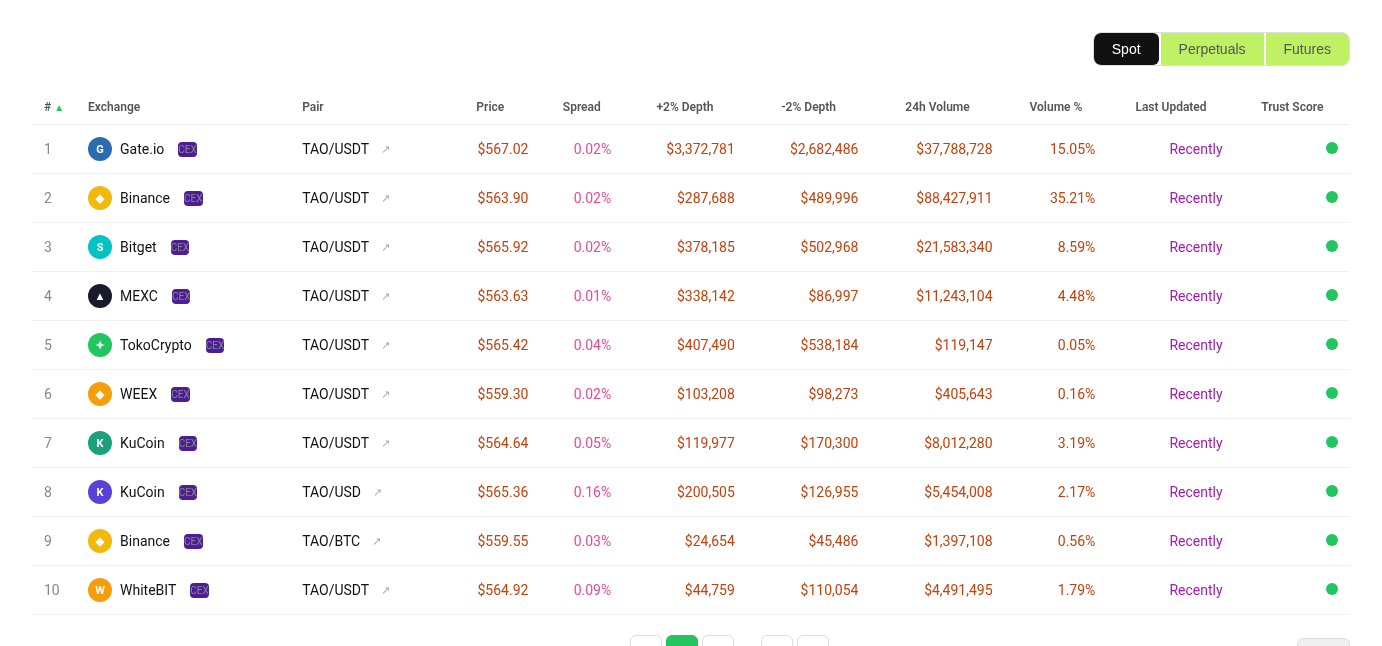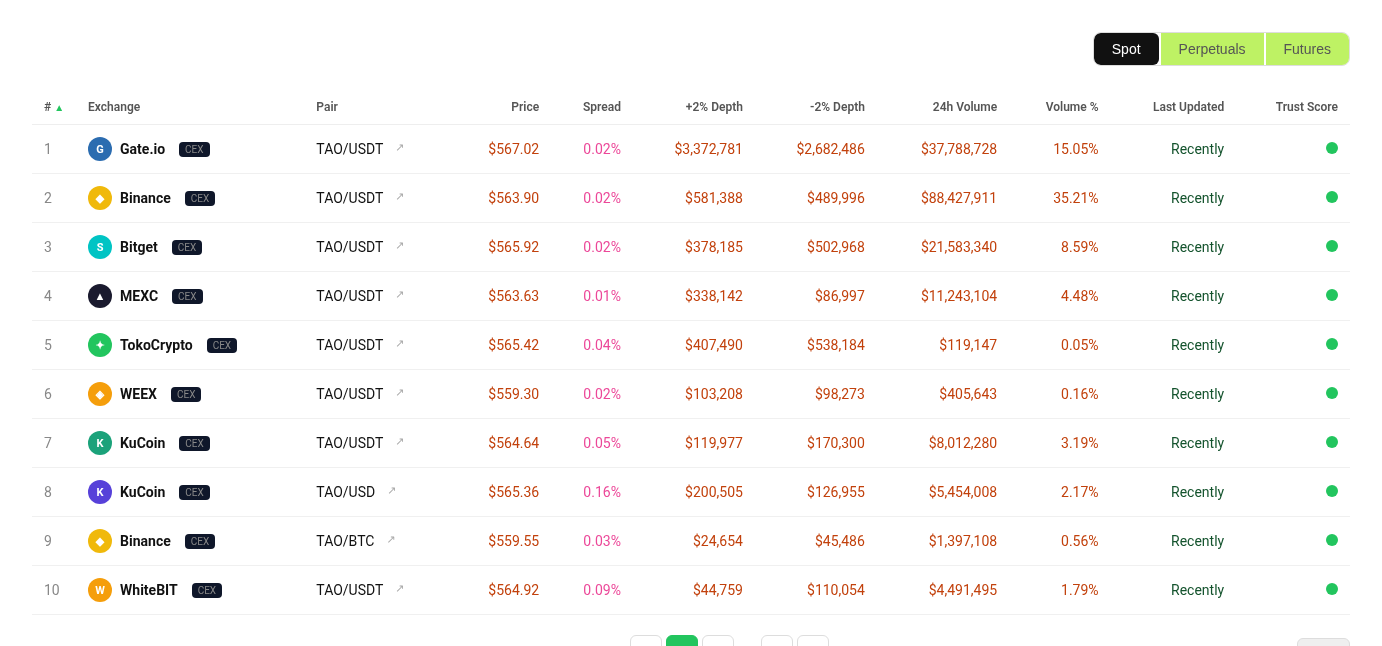--- a/index.html
+++ b/index.html
@@ -6,34 +6,34 @@
     body { font-family: -apple-system, BlinkMacSystemFont, 'Segoe UI', Roboto, sans-serif; background: #fff; color: #111; font-size: 14px; }
     .page { padding: 32px 32px 24px; }
     .header { display: flex; justify-content: space-between; align-items: center; margin-bottom: 24px; }
     .title-block h1 { font-size: 26px; font-weight: 700; color: #111; }
     .title-block .affiliate { font-size: 12px; color: #555; margin-top: 2px; }
     .tab-group { display: flex; gap: 2px; align-items: center; border: 1px solid #ddd; border-radius: 8px; overflow: hidden; }
     .tab-btn { padding: 8px 18px; font-size: 14px; font-weight: 500; cursor: pointer; border: none; background: #bef264; color: #555; }
     .tab-btn.active { background: #111; color: #fff; border-radius: 6px; }
     table { width: 100%; border-collapse: collapse; }
     thead tr { border-bottom: 1px solid #eee; }
-    th { text-align: right; padding: 10px 12px; font-size: 12px; font-weight: 600; color: #555; white-space: nowrap; }
+    th { padding: 10px 12px; font-size: 12px; font-weight: 600; color: #555; white-space: nowrap; }
     th:first-child, th:nth-child(2), th:nth-child(3) { text-align: left; }
     td { padding: 12px 12px; border-bottom: 1px solid #f0f0f0; font-size: 14px; white-space: nowrap; text-align: right; }
     td:first-child { text-align: left; color: #888; width: 40px; }
     td:nth-child(2) { text-align: left; }
     td:nth-child(3) { text-align: left; }
     .exchange-cell { display: flex; align-items: center; gap: 8px; }
     .exchange-logo { width: 24px; height: 24px; border-radius: 50%; display: inline-flex; align-items: center; justify-content: center; font-size: 11px; font-weight: 700; color: #fff; flex-shrink: 0; }
-    .exchange-name { font-weight: 700; color: #111; }
-    .cex-badge { font-size: 10px; color: #888; background: #0f172a; border-radius: 4px; padding: 2px 6px; margin-left: 6px; }
-    .pair-cell { display: flex; gap: 12px; color: #111; }
+    .exchange-name { font-weight: 400; color: #111; }
+    .cex-badge { font-size: 10px; color: #888; background: #4c1d95; border-radius: 4px; padding: 2px 0; margin-left: 6px; }
+    .pair-cell { display: flex; align-items: center; gap: 12px; color: #111; }
     .pair-link-icon { font-size: 11px; color: #aaa; }
     .spread-blue { color: #ec4899; }
-    .last-updated { color: #14532d; }
+    .last-updated { color: #a21caf; }
     .trust-dot { display: inline-block; width: 12px; height: 12px; border-radius: 50%; background: #22c55e; }
     .pagination { display: flex; align-items: center; justify-content: space-between; margin-top: 20px; }
     .pagination-info { font-size: 13px; color: #555; }
     .pagination-info a { color: #2563eb; text-decoration: none; font-weight: 500; }
     .pagination-controls { display: flex; align-items: center; gap: 4px; }
     .page-btn { width: 32px; height: 32px; border-radius: 6px; border: 1px solid #ddd; background: #fff; cursor: pointer; font-size: 13px; display: flex; align-items: center; justify-content: center; color: #333; }
     .page-btn.active { background: #22c55e; color: #fff; border-color: #22c55e; }
     .page-btn.arrow { color: #888; }
     .page-dots { color: #888; padding: 0 4px; }
     .rows-control { display: flex; align-items: center; gap: 6px; font-size: 13px; color: #555; }
@@ -108,21 +108,21 @@
       </div>
     </td>
     <td>
       <div class="pair-cell">
         <span>TAO/USDT</span>
         <span class="pair-link-icon">↗</span>
       </div>
     </td>
     <td class="num">$563.90</td>
     <td class="spread-blue">0.02%</td>
-    <td class="num">$581,388</td>
+    <td class="num">$287,688</td>
     <td class="num">$489,996</td>
     <td class="num">$88,427,911</td>
     <td class="num">35.21%</td>
     <td class="last-updated">Recently</td>
     <td><span class="trust-dot"></span></td>
   </tr>
         <tr>
     <td>3</td>
     <td>
       <div class="exchange-cell">

